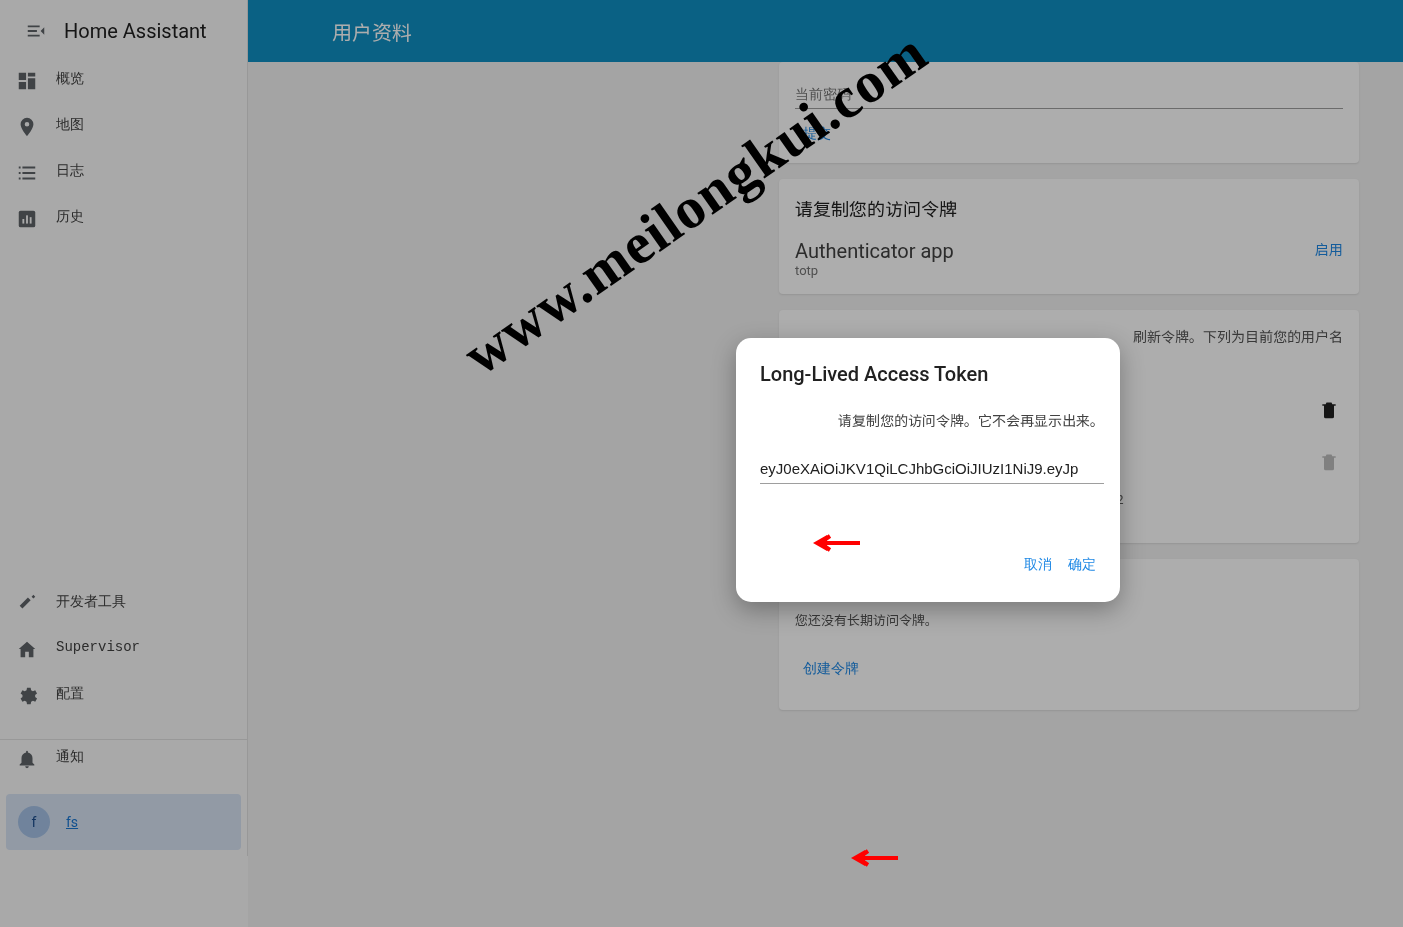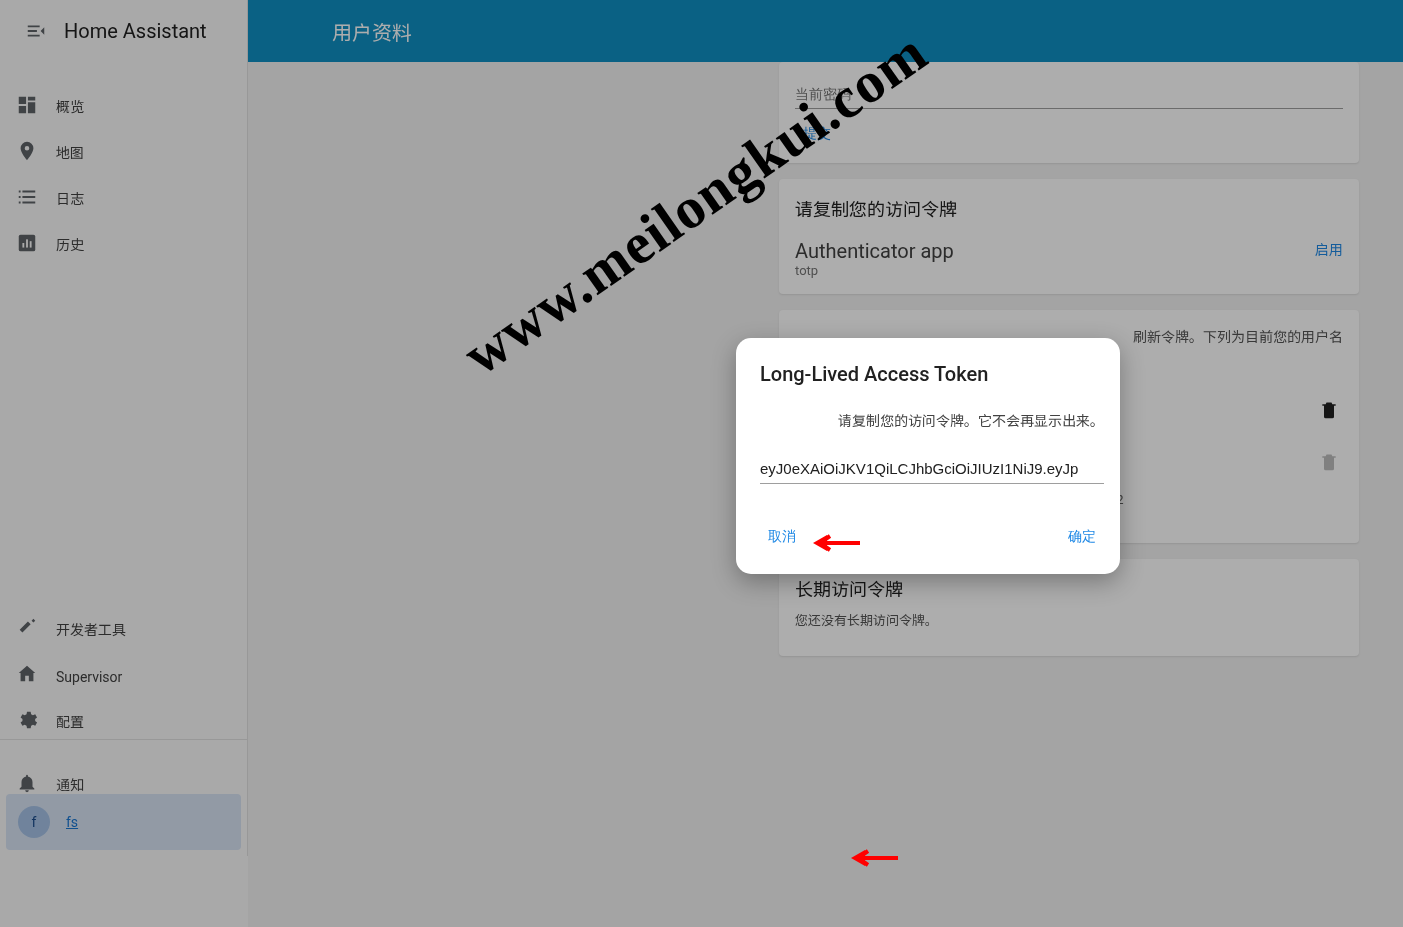--- a/index.html
+++ b/index.html
@@ -2,21 +2,21 @@
 <html><head>
 <meta charset="utf-8">
 <style>
 * { box-sizing: border-box; margin: 0; padding: 0; }
 body { font-family: Roboto, "Noto Sans SC", sans-serif; background: #fafafa; width: 1403px; height: 927px; overflow: hidden; position: relative; }
 .sidebar { position: absolute; left: 0; top: 0; width: 248px; height: 856px; background: #fafafa; border-right: 1px solid #e0e0e0; display: flex; flex-direction: column; }
 .sidebar-header { height: 62px; display: flex; align-items: center; padding: 0 16px; }
 .menu-toggle { width: 40px; height: 40px; display: flex; align-items: center; justify-content: center; cursor: pointer; color: #5f6368; margin-right: 8px; }
 .app-title { font-size: 20px; color: #212121; font-weight: 400; }
 .sidebar-list { flex: 1; padding-top: 8px; }
-.sidebar-item { height: 46px; display: flex; align-items: flex-end; padding: 0 16px; cursor: pointer; color: #5f6368; }
+.sidebar-item { height: 46px; display: flex; align-items: flex-start; padding: 0 16px; cursor: pointer; color: #5f6368; font-family: Liberation Mono, monospace; }
 .sidebar-item .icon { width: 40px; display: flex; align-items: center; justify-content: flex-start; }
 .sidebar-item .label { font-size: 14px; color: #424242; }
 .sidebar-bottom { padding-bottom: 0; }
 .sidebar-user { height: 56px; display: flex; align-items: center; padding: 0 12px; background: #d7e3f4; margin: 0 6px 6px 6px; border-radius: 4px; }
 .avatar-circle { width: 32px; height: 32px; border-radius: 50%; background: #a5c2e6; color: #1a4b8c; display: flex; align-items: center; justify-content: center; font-size: 14px; margin-right: 16px; }
 .sidebar-user .label { color: #1976d2; font-size: 14px; text-decoration: underline; }
 .header-bar { position: absolute; left: 248px; top: 0; right: 0; height: 62px; background: #1090c3; color: #fff; display: flex; align-items: center; padding: 0 24px; font-size: 20px; }
 .main { position: absolute; left: 248px; top: 62px; right: 0; bottom: 0; background: #f2f2f2; overflow: hidden; padding: 0 16px; }
 .card { background: #fff; border-radius: 4px; margin: 16px auto; max-width: 580px; padding: 16px 16px 0 16px; box-shadow: 0 1px 2px rgba(0,0,0,0.1); margin-left: 515px; }
 .card h2 { font-size: 18px; font-weight: 400; color: #212121; margin-bottom: 10px; }
@@ -30,21 +30,21 @@
 .enable-btn { color: #1e88e5; font-size: 14px; cursor: pointer; }
 .token-row { display: flex; justify-content: space-between; align-items: flex-start; padding: 8px 0 16px 0; }
 .token-info { font-size: 13px; color: #616161; line-height: 1.6; }
 .delete-icon { color: #616161; cursor: pointer; padding: 4px; }
 .link { color: #1e88e5; text-decoration: underline; }
 .overlay { position: absolute; inset: 0; background: rgba(0,0,0,0.32); }
 .dialog { position: absolute; left: 736px; top: 338px; width: 384px; background: #fff; border-radius: 15px; box-shadow: 0 8px 24px rgba(0,0,0,0.3); padding: 24px 16px 12px 24px; }
 .dialog h3 { font-size: 20px; font-weight: 500; color: #212121; margin-bottom: 24px; }
 .dialog p { font-size: 14px; color: #424242; margin-bottom: 24px; text-align: right; }
 .dialog-input { width: 100%; border: none; border-bottom: 1px solid #9e9e9e; padding: 6px 0; font-size: 15px; color: #212121; outline: none; margin-bottom: 36px; }
-.dialog-actions { display: flex; justify-content: space-between; padding-bottom: 8px; }
+.dialog-actions { display: flex; justify-content: flex-end; padding-bottom: 8px; margin-top: 28px; }
 .partial-text { font-size: 14px; color: #555; line-height: 1.6; position: absolute; }
 .watermark { position: absolute; left: 420px; top: 170px; font-family: "Times New Roman", serif; font-size: 58px; font-weight: bold; color: #000; transform: rotate(-35deg); transform-origin: center; pointer-events: none; letter-spacing: 1px; z-index: 999; }
 svg { display: block; }
 .arrow { position: absolute; color: #ff0000; z-index: 998; }
 </style>
 </head>
 <body>
 
 <div class="sidebar">
   <div class="sidebar-header">
@@ -177,20 +177,23 @@
         <svg width="20" height="20" viewBox="0 0 24 24">
             <path fill="#bdbdbd" d="M6 7h12v13a2 2 0 0 1-2 2H8a2 2 0 0 1-2-2V7m3-4h6l1 2h4v2H4V5h4z"></path>
           </svg>
       </span>
     </div>
   </div>
 
   <div class="card" style="padding-bottom:12px">
     <h2>长期访问令牌</h2>
     <p class="desc">您还没有长期访问令牌。</p>
+    <div class="card-actions">
+      <button class="flat-btn">创建令牌</button>
+    </div>
   </div>
 </div>
 
 <div class="overlay"></div>
 
 <div class="dialog">
   <h3>Long-Lived Access Token</h3>
   <p>请复制您的访问令牌。它不会再显示出来。</p>
   <input class="dialog-input" value="eyJ0eXAiOiJKV1QiLCJhbGciOiJIUzI1NiJ9.eyJp" style="">
   <div class="dialog-actions">

